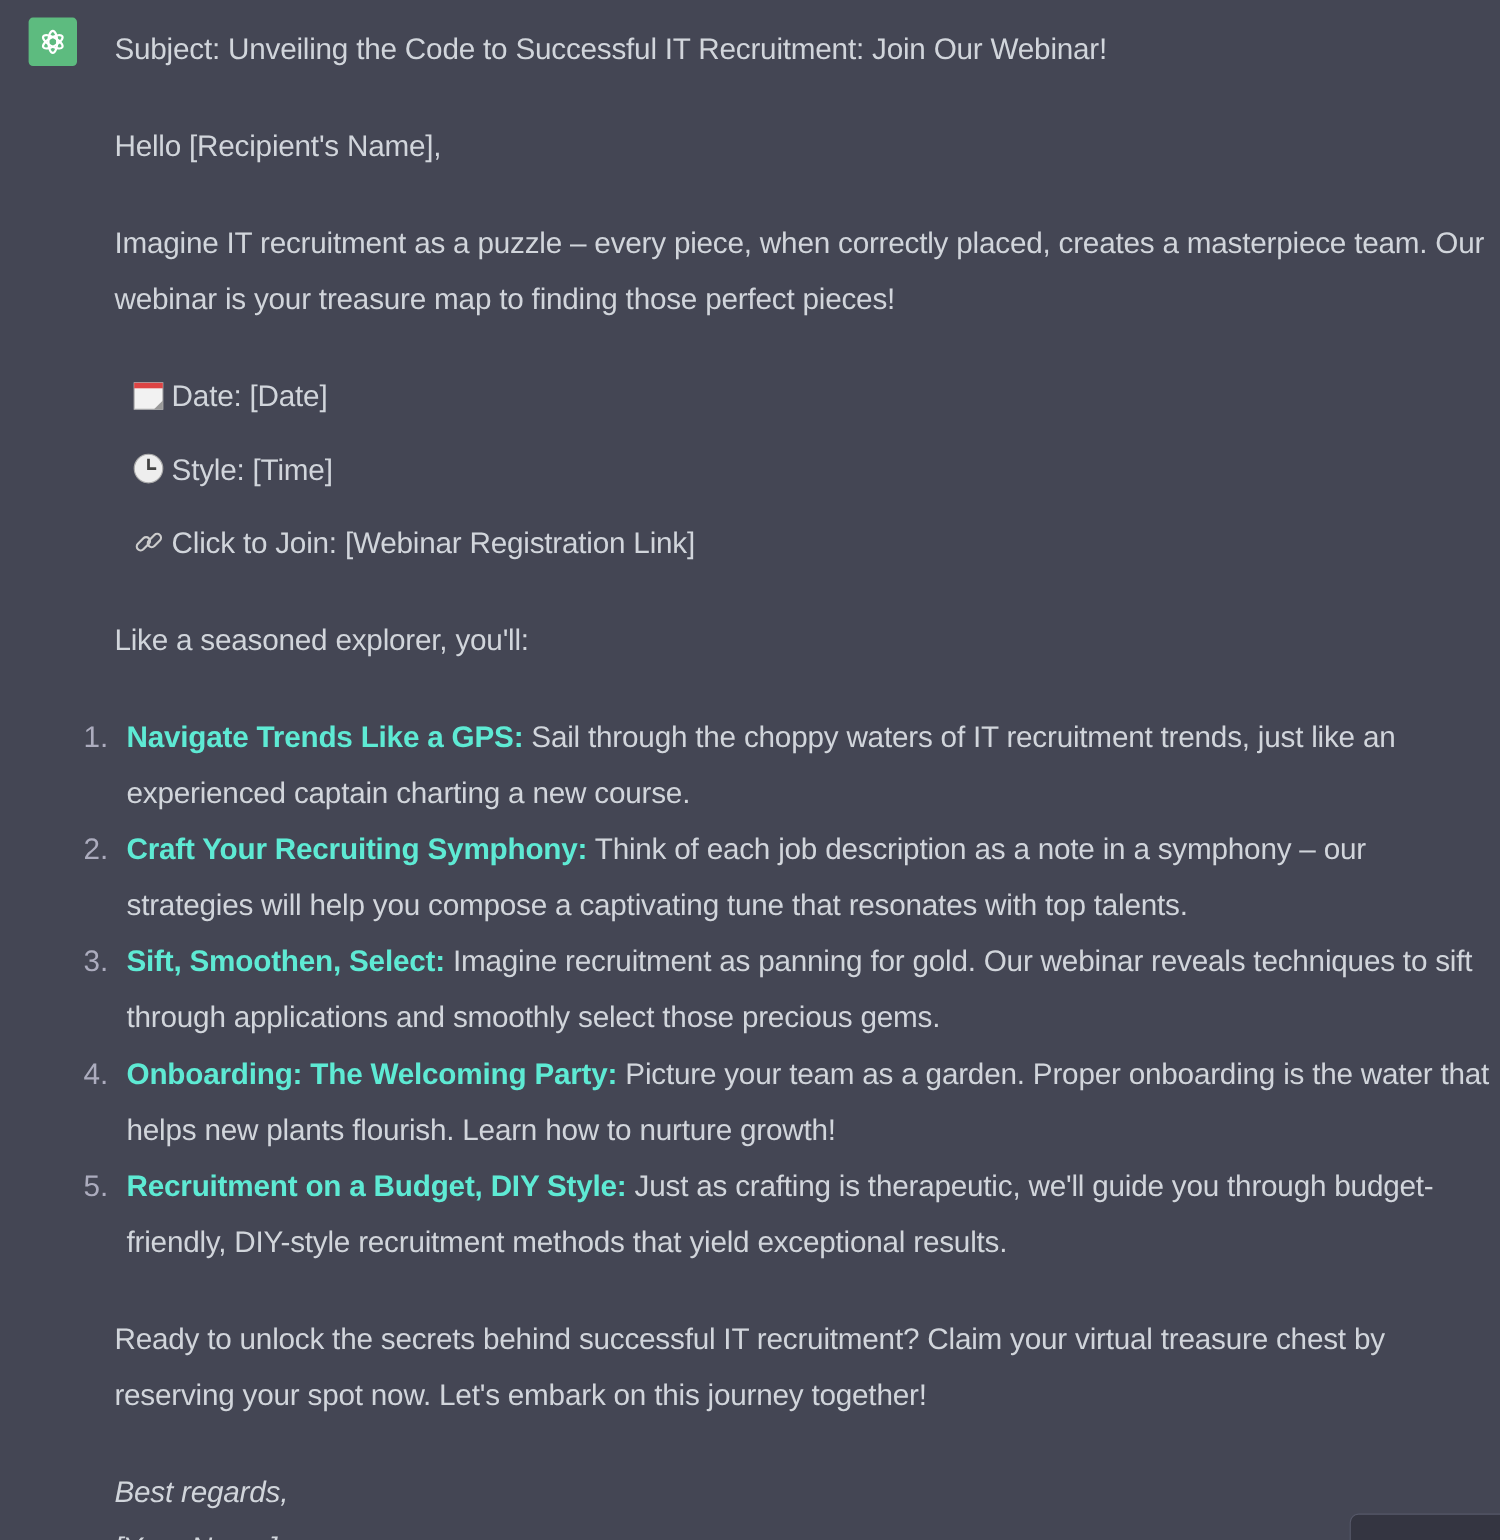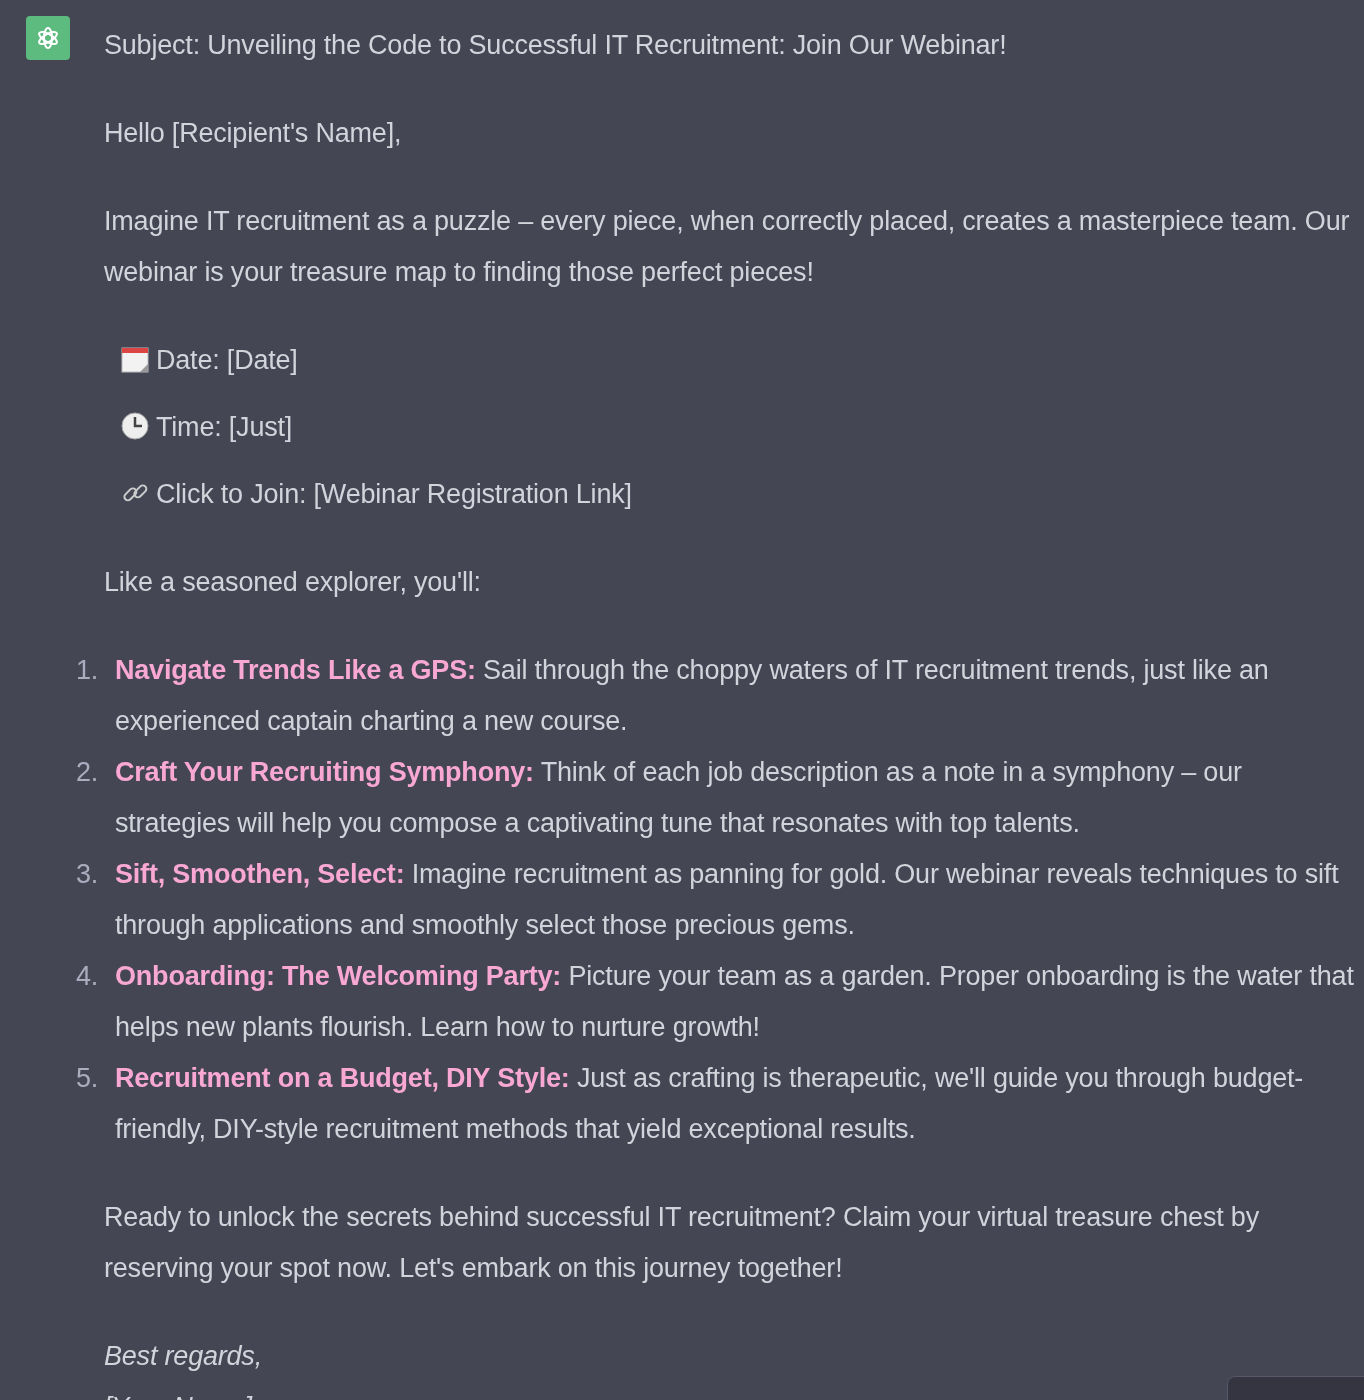--- a/index.html
+++ b/index.html
@@ -20,21 +20,21 @@
     position: absolute; left: 104px; top: 20px; width: 1250px;
     font-size: 27px; line-height: 51px; letter-spacing: -0.2px;
   }
   .content p { margin: 0 0 37px 0; }
   .lines p { margin: 16px; }
   .lines { margin-bottom: 37px; }
   .emoji { display: inline-block; width: 30px; height: 30px; vertical-align: -5px; margin-right: 6px; }
   ol { margin: 0 0 37px 0; padding: 0; list-style: none; }
   ol li { position: relative; padding-left: 11px; }
   .num { position: absolute; left: -28px; color: #acacbe; }
-  b { color: #f9a8d4; font-weight: bold; text-align: right; }
+  b { color: #5eead4; font-weight: bold; text-align: right; }
   .sign p { margin: 0; font-style: italic; }
   .input-corner {
     position: absolute; left: 1227px; top: 1376px; width: 150px; height: 40px;
     background: #343541; border: 1px solid #565869; border-radius: 8px;
   }
 </style>
 </head>
 <body>
 
 <div class="avatar">
@@ -57,21 +57,21 @@
       <svg class="emoji" viewBox="0 0 30 30">
         <rect x="2" y="4" width="26" height="24" fill="#f2f2f2" stroke="#bbb"></rect>
         <rect x="2" y="4" width="26" height="5" fill="#d44"></rect>
         <path d="M20 28 L28 20 L28 28 Z" fill="#999"></path>
       </svg><span>Date: [Date]</span>
     </p>
     <p>
       <svg class="emoji" viewBox="0 0 30 30">
         <circle cx="15" cy="15" r="13" fill="#eee" stroke="#aaa"></circle>
         <path d="M15 6 V15 H22" stroke="#444" stroke-width="2.5" fill="none"></path>
-      </svg><span>Time: [Just]</span>
+      </svg><span>Style: [Time]</span>
     </p>
     <p>
       <svg class="emoji" viewBox="0 0 30 30">
         <rect x="3" y="13" width="14" height="7" rx="3.5" transform="rotate(-45 10 16)" fill="none" stroke="#ccc" stroke-width="2"></rect>
         <rect x="13" y="10" width="14" height="7" rx="3.5" transform="rotate(-45 20 13)" fill="none" stroke="#ccc" stroke-width="2"></rect>
       </svg><span>Click to Join: [Webinar Registration Link]</span>
     </p>
   </div>
 
   <p>Like a seasoned explorer, you'll:</p>

